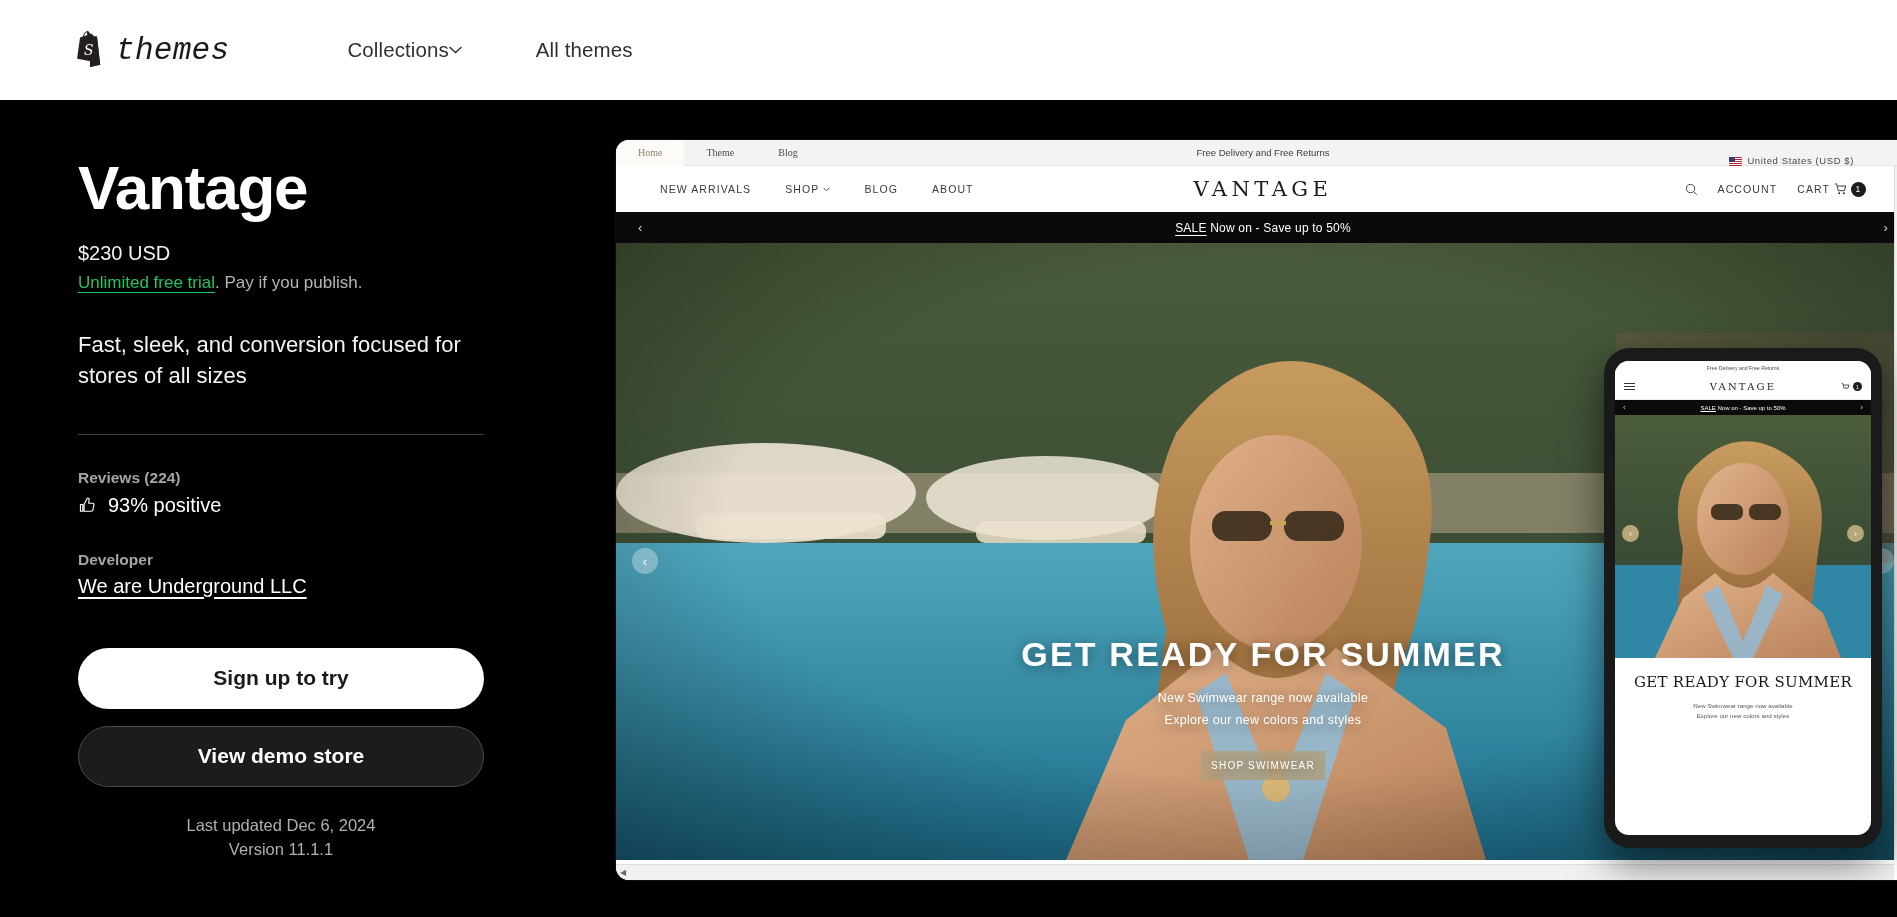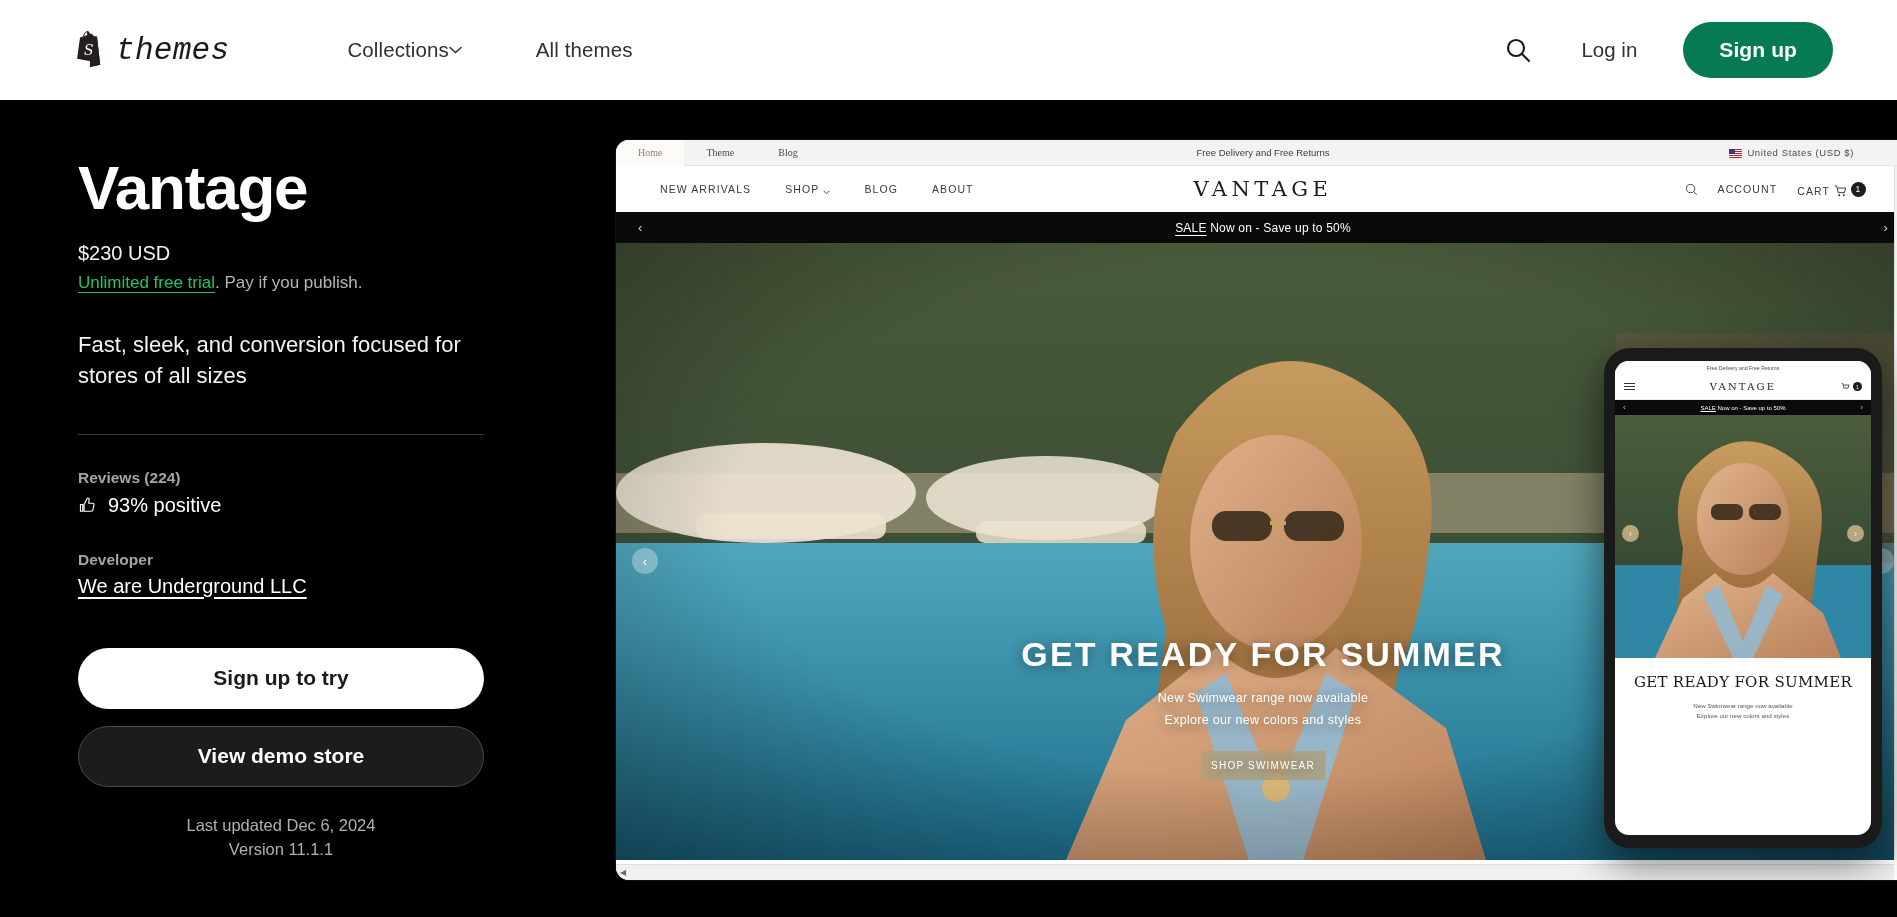--- a/index.html
+++ b/index.html
@@ -111,35 +111,35 @@
     display: flex; align-items: center; position: relative;
     border-bottom: 1px solid #e4e4e4;
   }
   .tab { font-size: 10px; color: #4a4a4a; padding: 0 22px; line-height: 26px; height:26px; cursor:pointer;font-family:Liberation Serif, serif; }
   .tab.active { background: #fcfbf7; color: #8e8468; }
   .tab-ann {
     position: absolute; left: 0; right: 0; text-align: center;
     font-size: 9.5px; color: #3c3c3c; pointer-events: none;
   }
   .tab-country {
-    position: absolute; right: 56px; top: 0; line-height: 26px;
+    position: absolute; right: 56px; top: 8px; line-height: 26px;
     font-size: 9.5px; color: #4a4a4a; letter-spacing: .6px;
     display:flex; align-items:center; gap:5px; cursor:pointer;
   }
   .flag { width: 13px; height: 9px; display:block; border-radius:1px; }
 
   .storenav {
     height: 46px; background: #fff;
     display: flex; align-items: center; padding: 0 44px;
     position: relative;
   }
   .store-links { display: flex; align-items: center; gap: 34px; }
   .store-link {
     font-size: 10.5px; letter-spacing: 1.1px; color: #3a3a3a;
-    display: flex; align-items: flex-end; gap: 4px; cursor: pointer;
+    display: flex; align-items: center; gap: 4px; cursor: pointer;
   }
   .store-logo {
     position: absolute; left: 0; right: 0; text-align: center;
     font-family: "DejaVu Serif", serif;
     font-size: 21px; letter-spacing: 4.5px; color: #1c1c1c;
     pointer-events: none;
   }
   .store-right { margin-left: auto; display: flex; align-items: center; gap: 20px; }
   .cart-badge {
     width: 15px; height: 15px; border-radius: 50%;
@@ -249,30 +249,20 @@
       <span>Collections</span>
       <svg class="chev" viewBox="0 0 13 8">
         <path d="M1 1.5L6.5 6.5L12 1.5" stroke="#303030" stroke-width="1.5" fill="none" stroke-linecap="round"></path>
       </svg>
     </div>
     <div class="nav-link">
       <span>All themes</span>
     </div>
   </div>
 
-  <div class="nav-right">
-    <div class="search-btn">
-      <svg width="30" height="30" viewBox="0 0 30 30">
-        <circle cx="13" cy="13" r="8" stroke="#1a1a1a" stroke-width="2.2" fill="none"></circle>
-        <line x1="19" y1="19" x2="26" y2="26" stroke="#1a1a1a" stroke-width="2.2" stroke-linecap="round"></line>
-      </svg>
-    </div>
-    <div class="login-link">Log in</div>
-    <button class="signup-btn">Sign up</button>
-  </div>
 </div>
 
 <div class="page">
 
   <div class="sidebar">
     <h1 class="theme-title">Vantage</h1>
     <div class="price">$230 USD</div>
     <div class="trial-line">
       <span class="trial-link">Unlimited free trial</span><span>. Pay if you publish.</span>
     </div>

